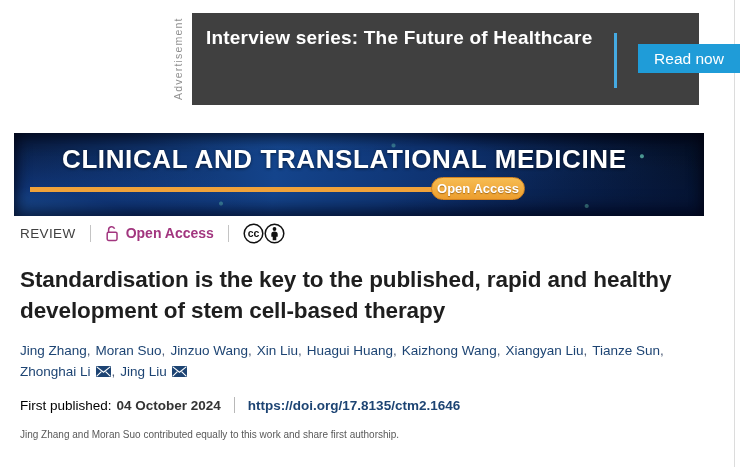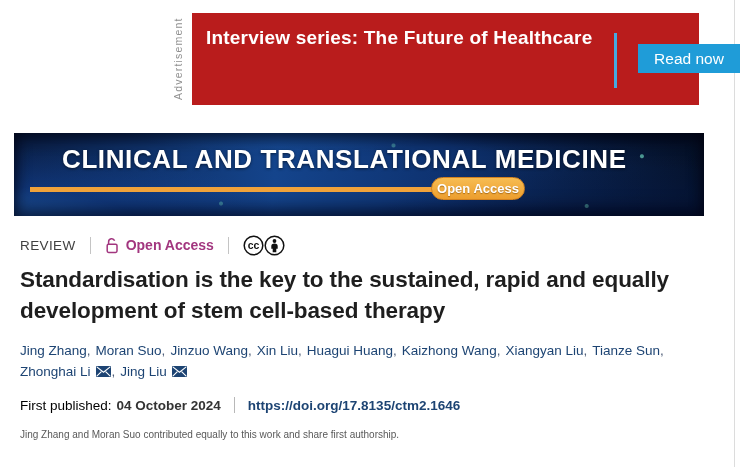--- a/index.html
+++ b/index.html
@@ -14,21 +14,21 @@
 
   
   .ad-label {
     position:absolute; left:172px; top:13px; height:92px;
     writing-mode: vertical-rl; transform: rotate(180deg);
     font-size:10.5px; color:#8f8f8f; letter-spacing:1.2px;
     display:flex; align-items:center; justify-content:center;
   }
   .ad-banner {
     position:absolute; left:192px; top:13px; width:507px; height:92px;
-    background:#b91c1c; color:#fff; cursor:pointer;
+    background:#404040; color:#fff; cursor:pointer;
   }
   .ad-title { position:absolute; left:14px; top:14px; font-size:19px; font-weight:bold; letter-spacing:.2px; }
   .ad-sub   { position:absolute; left:14px; top:41px; font-size:14px; line-height:19px; color:#f2f6fb; }
   .ad-divider { position:absolute; left:422px; top:20px; width:3px; height:55px; background:#45aae2; }
   .ad-cta {
     position:absolute; left:446px; top:31px; width:102px; height:29px;
     background:#1f9cd8; color:#fff; font-size:15.5px; line-height:29px;
     text-align:center; border:none; cursor:pointer; font-family:inherit;
   }
 
@@ -58,21 +58,21 @@
   .journal-rule { position:absolute; left:16px; top:54px; width:403px; height:5px; background:#f0a23a; }
   .journal-pill {
     position:absolute; left:417px; top:44px; width:94px; height:23px;
     background:linear-gradient(#f7bc52, #ec9e2e); border:1px solid #d28220; border-radius:12px;
     color:#fff; font-size:13px; font-weight:bold; text-align:center; line-height:21px;
     text-shadow:0 1px 1px rgba(110,60,0,.55);
   }
 
   
   .kicker-row {
-    position:absolute; left:20px; top:234px; height:22px;
+    position:absolute; left:20px; top:222px; height:22px;
     display:flex; align-items:center;text-align:right;
   }
   .kicker { font-size:13.5px; color:#414141; letter-spacing:.4px; }
   .vpipe { width:1px; height:17px; background:#c4c4c4; margin:0 14px; }
   .lock-icon { margin-right:7px; display:inline-flex; }
   .open-access { font-size:14px; font-weight:bold; color:#a2367f; }
   .license-icon { display:inline-flex; margin-right:0; cursor:pointer; }
 
   .article-title {
     position:absolute; left:20px; top:264px; width:706px;
@@ -141,21 +141,21 @@
   <span class="license-icon">
       <svg width="21" height="21" viewBox="0 0 21 21">
         <circle cx="10.5" cy="10.5" r="9.3" fill="none" stroke="#111" stroke-width="1.5"></circle>
         <circle cx="10.5" cy="6" r="1.9" fill="#111"></circle>
         <path d="M10.5 8.6 c-2.2 0 -3.2 1 -3.2 2.7 v2.5 h1.4 v3.4 h3.6 v-3.4 h1.4 v-2.5 c0 -1.7 -1 -2.7 -3.2 -2.7 z" fill="#111"></path>
       </svg>
     </span>
 </div>
 
 <h1 class="article-title">
-  <span>Standardisation is the key to the sustained, rapid and equally</span>
+  <span>Standardisation is the key to the published, rapid and healthy</span>
   <span>development of stem cell-based therapy</span>
 </h1>
 
 <div class="author-list"><span class="author-link">Jing Zhang</span><span class="author-sep">,</span><span class="author-link">Moran Suo</span><span class="author-sep">,</span><span class="author-link">Jinzuo Wang</span><span class="author-sep">,</span><span class="author-link">Xin Liu</span><span class="author-sep">,</span><span class="author-link">Huagui Huang</span><span class="author-sep">,</span><span class="author-link">Kaizhong Wang</span><span class="author-sep">,</span><span class="author-link">Xiangyan Liu</span><span class="author-sep">,</span><span class="author-link">Tianze Sun</span><span class="author-sep">,</span><br><span class="author-link">Zhonghai Li</span><span class="env-wrap"><svg width="15" height="11" viewBox="0 0 15 11">
         <rect width="15" height="11" rx="1" fill="#1d4473"></rect>
         <path d="M0.8 0.9 L7.5 6.2 L14.2 0.9 M0.8 10.2 L5.4 5.6 M14.2 10.2 L9.6 5.6" stroke="#ffffff" stroke-width="1.1" fill="none"></path>
       </svg></span><span class="author-sep">,</span><span class="author-link">Jing Liu</span><span class="env-wrap"><svg width="15" height="11" viewBox="0 0 15 11">
         <rect width="15" height="11" rx="1" fill="#1d4473"></rect>
         <path d="M0.8 0.9 L7.5 6.2 L14.2 0.9 M0.8 10.2 L5.4 5.6 M14.2 10.2 L9.6 5.6" stroke="#ffffff" stroke-width="1.1" fill="none"></path>
       </svg></span></div>

